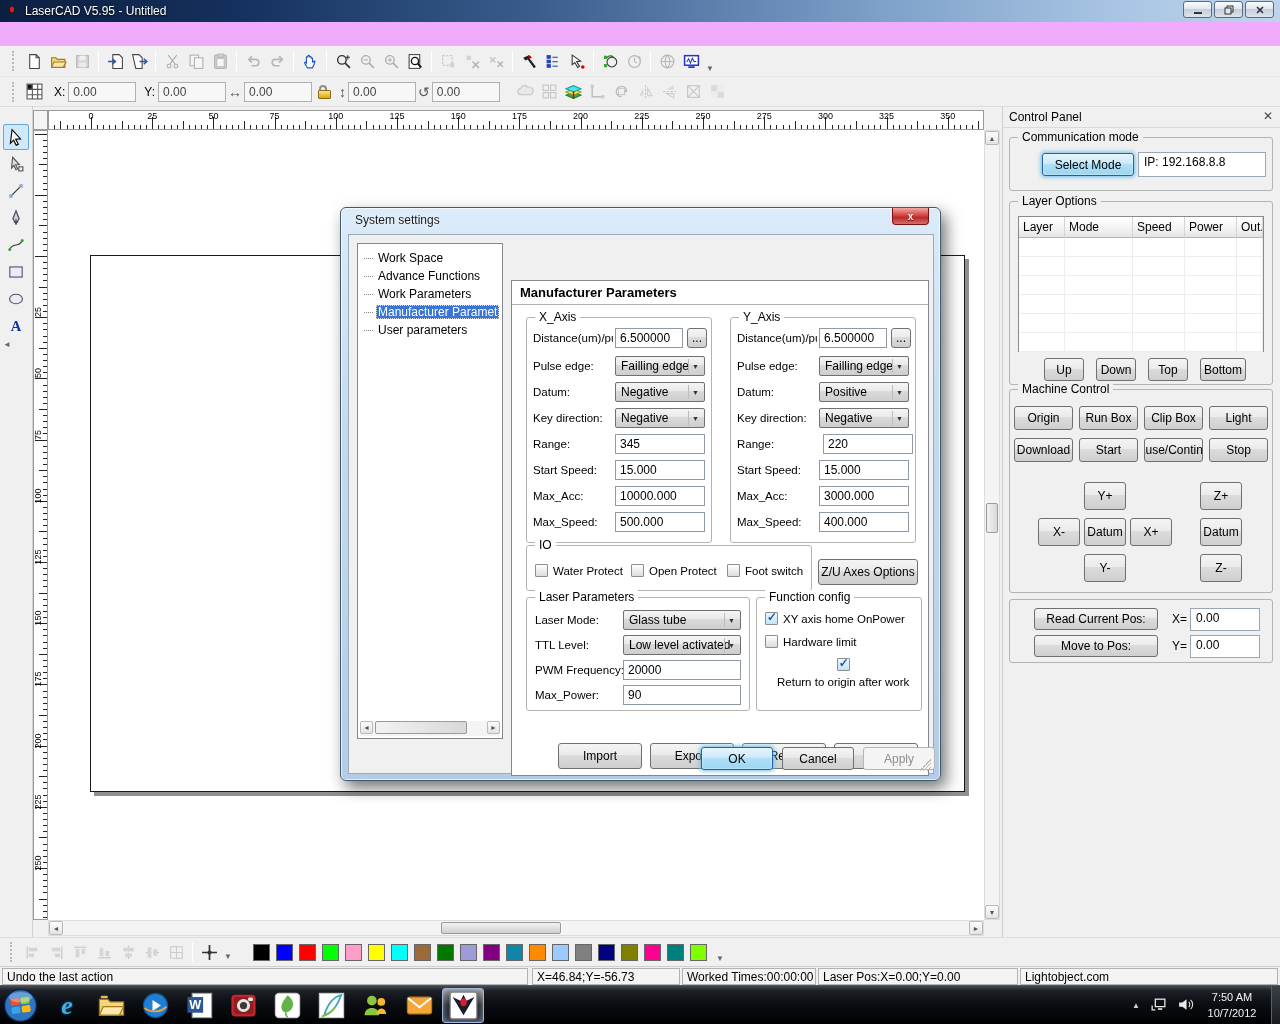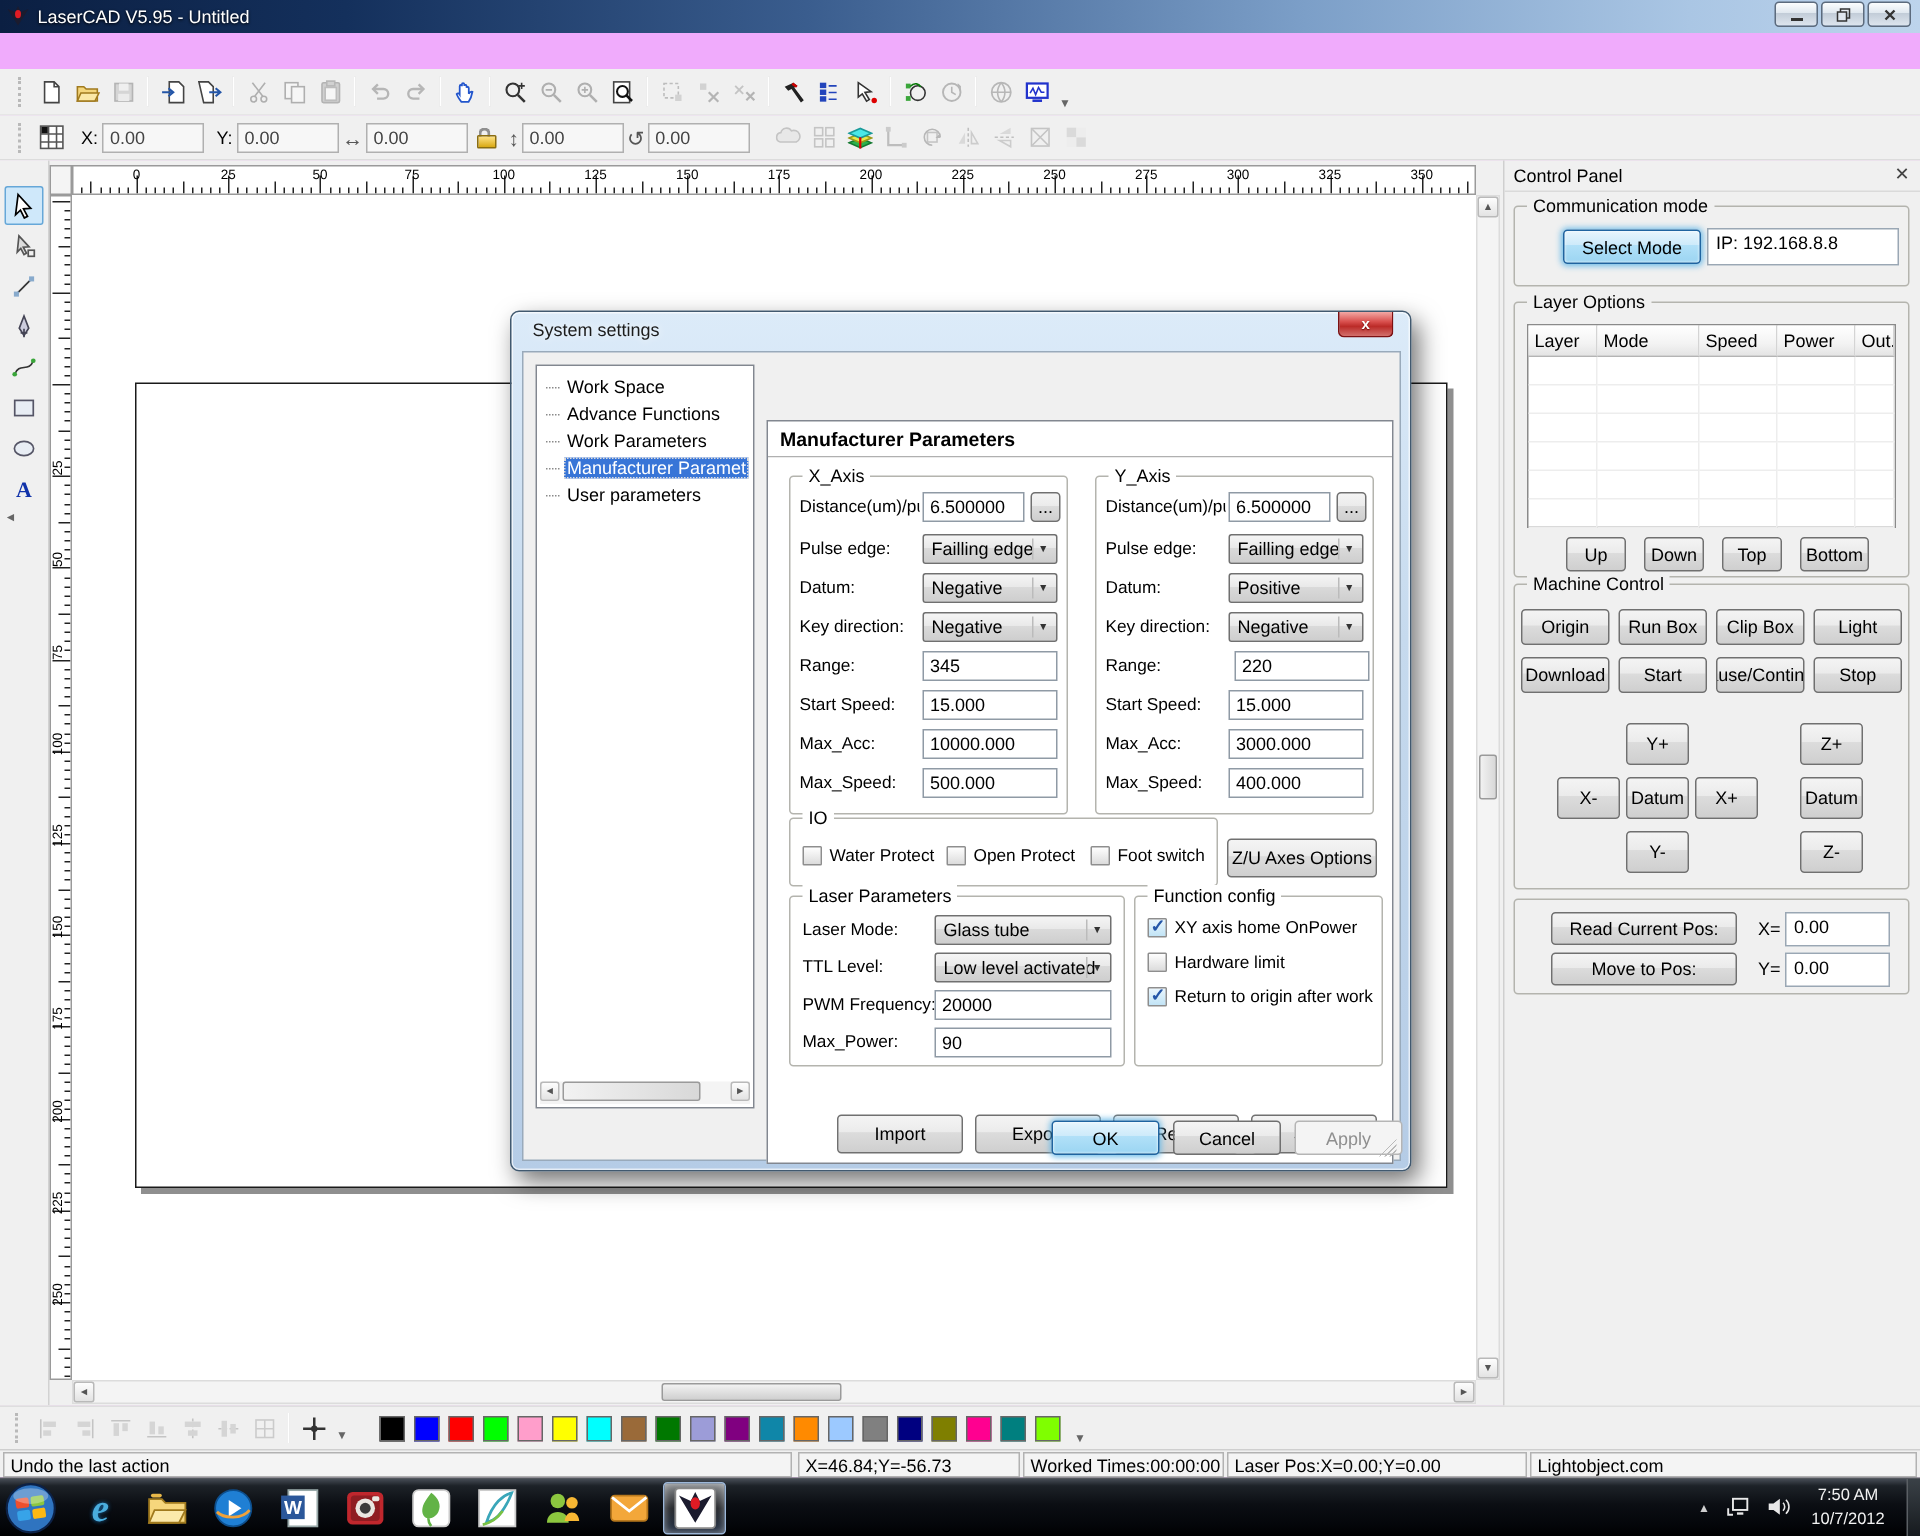--- a/index.html
+++ b/index.html
@@ -1220,21 +1220,21 @@
         <div class="grp on-white" style="left:244px;top:316px;width:166px;height:114px;" id="function-group">
           <span class="gt">Function config</span>
         <span class="chk" style="left: 8px; top: 14px;">
               <span class="cb checked"></span>
               <span>XY axis home OnPower</span>
             </span>
             <span class="chk" style="left: 8px; top: 37px;">
               <span class="cb"></span>
               <span>Hardware limit</span>
             </span>
-            <span class="chk" style="left: 8px; top: 60px;">
+            <span class="chk" style="left: 20px; top: 60px; flex-direction: column;">
               <span class="cb checked"></span>
               <span>Return to origin after work</span>
             </span>
           </div>
         <div id="file-buttons">
             <span class="btn abtn" style="left: 46px; top: 462px; width: 84px; height: 26px;">Import</span>
             <span class="btn abtn" style="left: 138px; top: 462px; width: 84px; height: 26px;">Export</span>
             <span class="btn abtn" style="left: 230px; top: 462px; width: 84px; height: 26px;">Read</span>
             <span class="btn abtn" style="left: 322px; top: 462px; width: 84px; height: 26px;">Save</span>
           </div>

